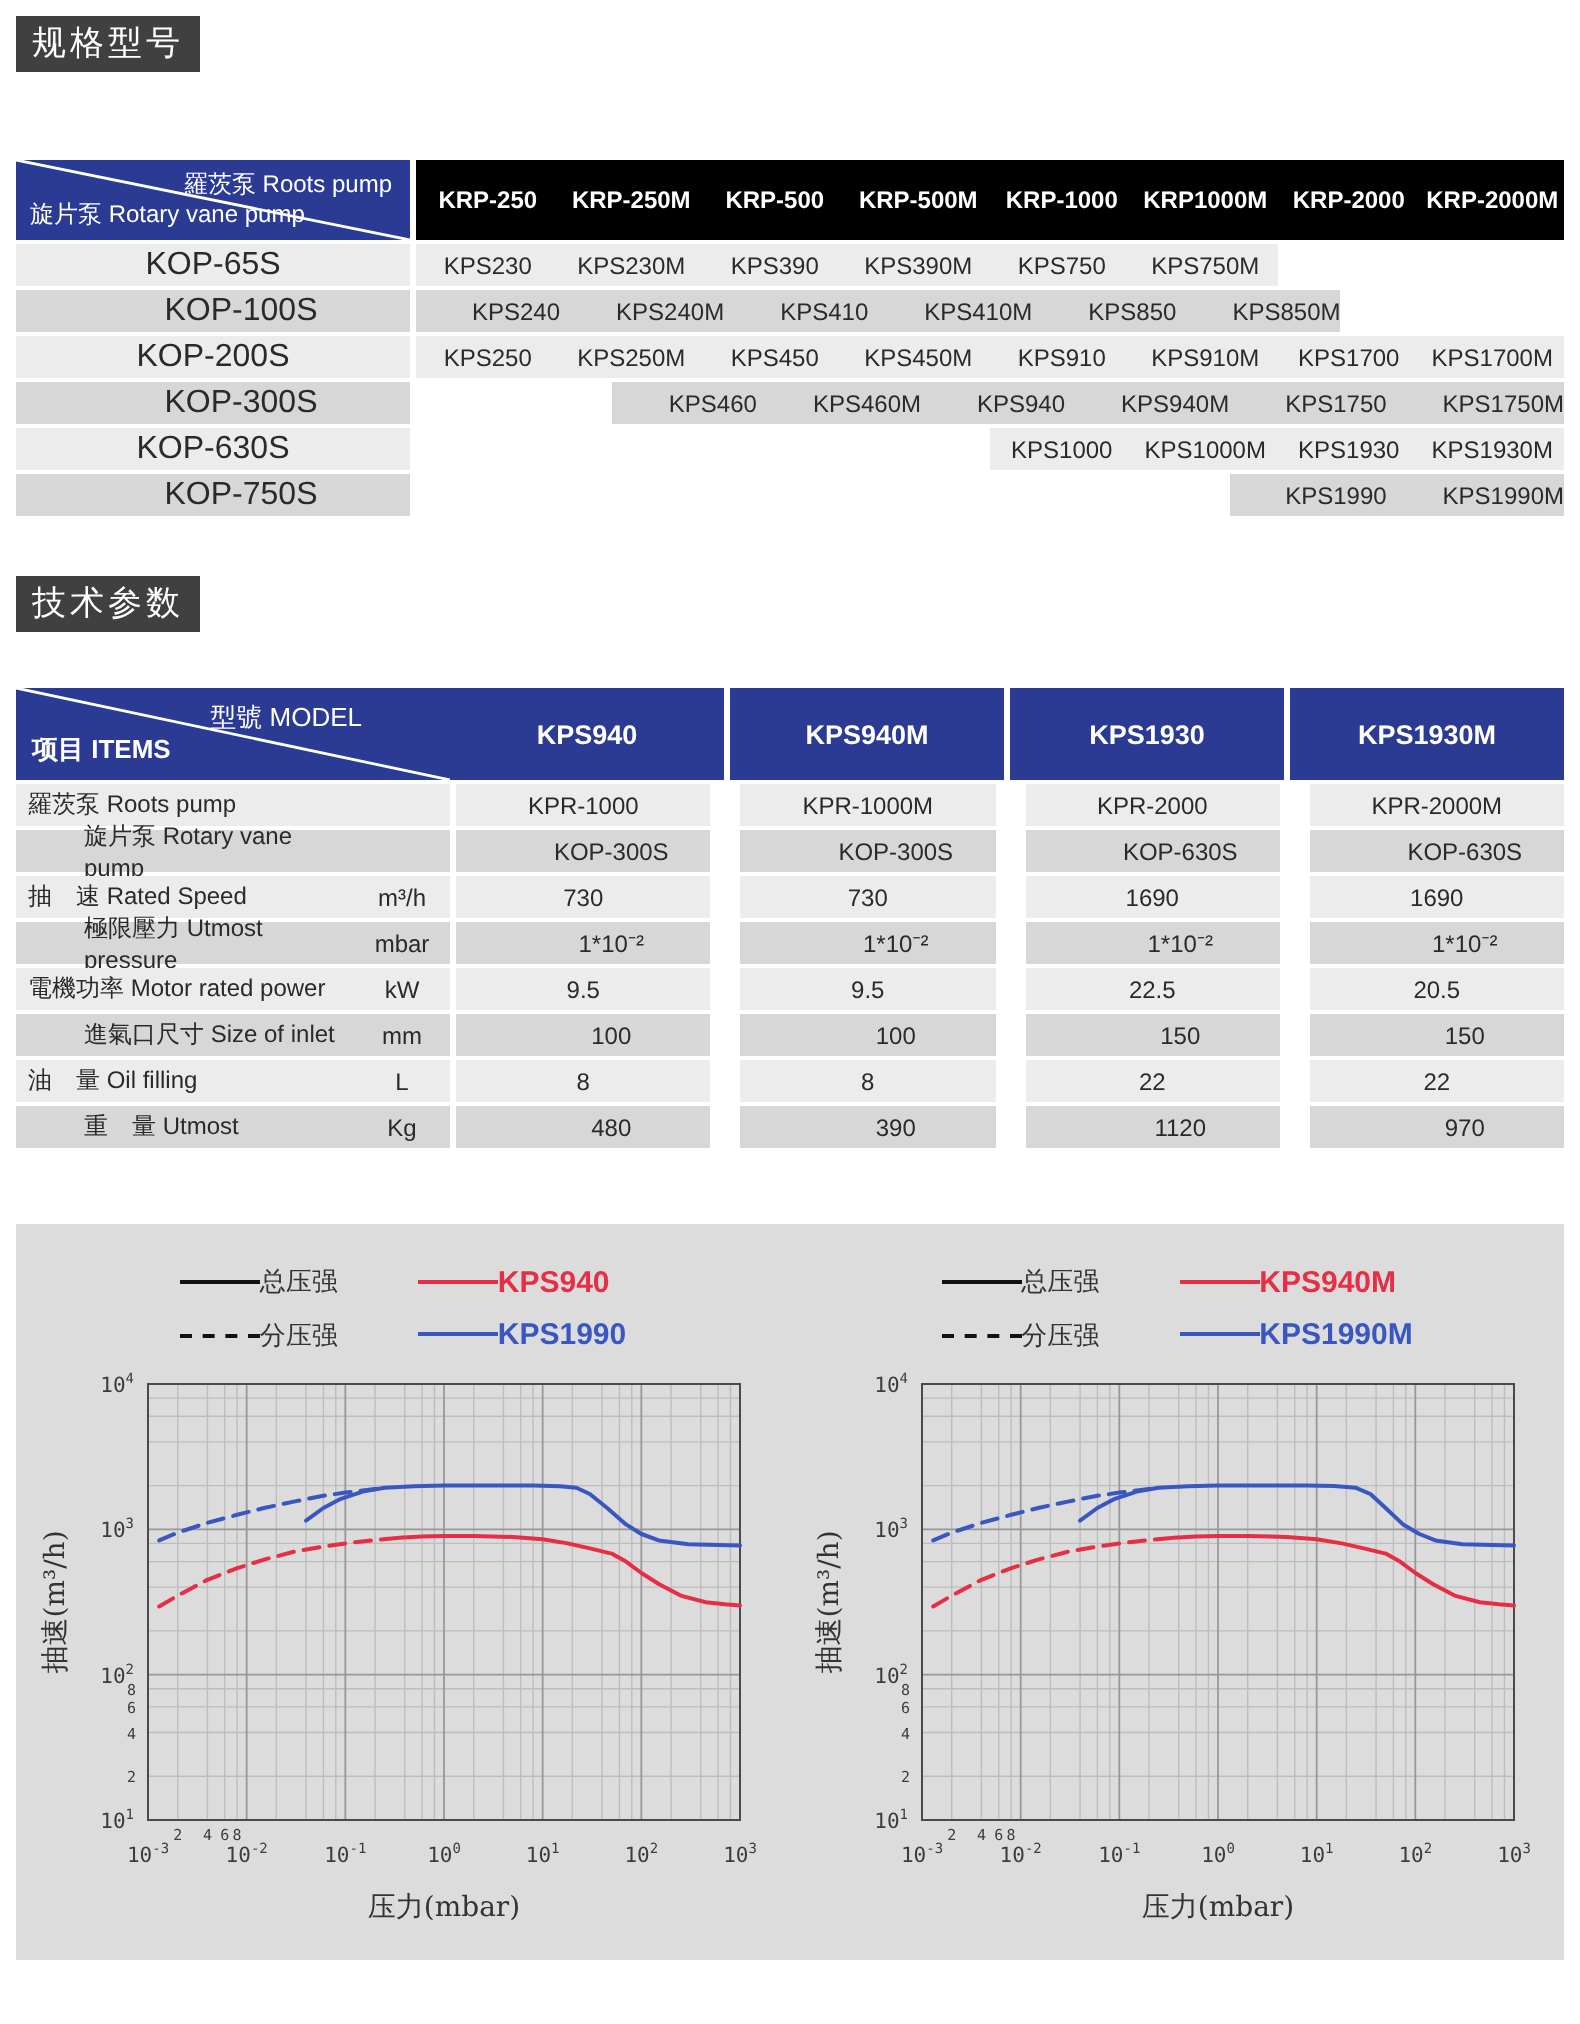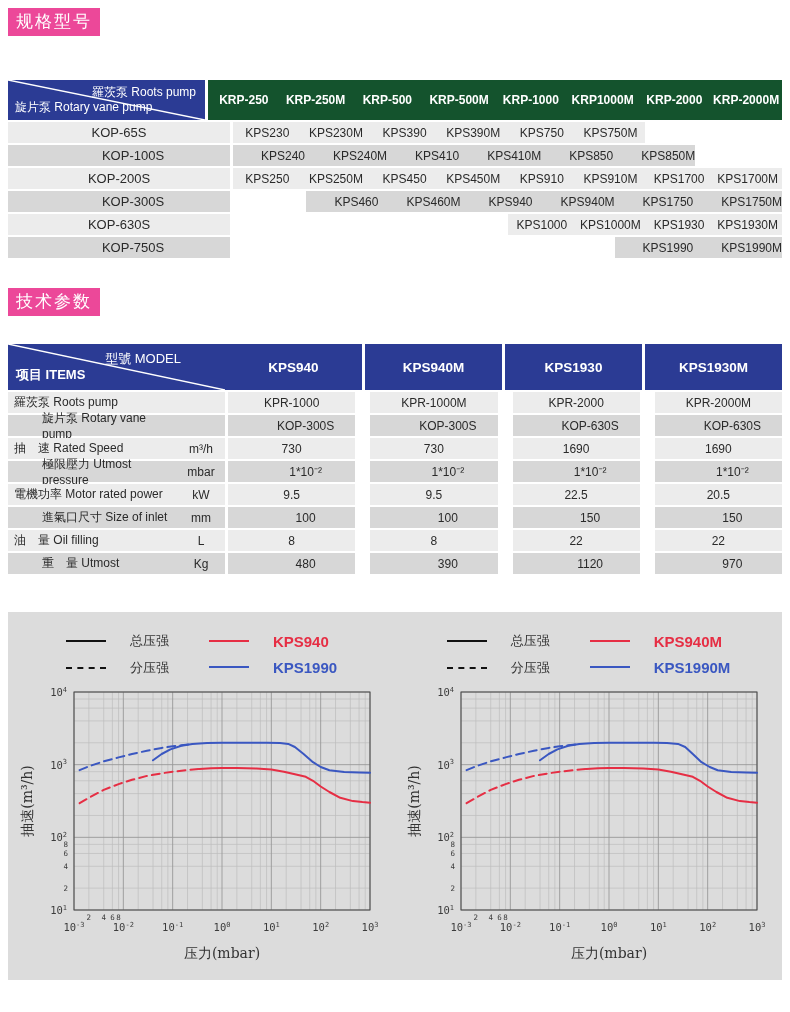--- a/index.html
+++ b/index.html
@@ -2,47 +2,47 @@
 <html><head>
 <meta charset="utf-8">
 <style>
   * { margin:0; padding:0; box-sizing:border-box; }
   body {
     width:790px; height:1012px; background:#ffffff;
     font-family:"Liberation Sans", sans-serif; color:#2a2a2a;
     position:relative; overflow:hidden;
   }
   .badge {
-    display:inline-block; background:#ec4899; color:#fff;
+    display:inline-block; background:#404040; color:#fff;
     font-family:"DejaVu Serif", serif; font-size:17px;
     padding:2px 8px 3px; letter-spacing:2px;
   }
   .badge.first { margin:8px 0 0 8px; }
   .badge.second { margin:30px 0 0 8px;text-align:right; }
 
   
   .model-table { margin:44px 8px 0 8px; }
   .mt-header { display:flex; gap:3px; height:40px; }
   .corner {
     position:relative; background:#2b3b94; color:#fff; overflow:hidden;
     flex:0 0 auto;
   }
   .corner .diag { position:absolute; left:0; top:0; width:100%; height:100%; }
   .corner-top  { position:absolute; top:4px;  right:9px; font-size:12px; }
   .corner-bottom { position:absolute; bottom:4px; left:7px; font-size:12px; }
   .mt-corner { width:197px; }
   .mt-cols {
-    flex:1; background:#14532d; display:grid;
+    flex:1; background:#000000; display:grid;
     grid-template-columns:repeat(8,1fr); align-items:center;
   }
   .mt-col { color:#fff; text-align:center; font-size:12px; font-weight:bold; }
   .mt-row { display:flex; gap:3px; height:21px; margin-top:2px; }
   .mt-row-label {
-    width:222px; flex:0 0 auto; display:flex; align-items:center;
-    justify-content:center; font-size:13px;
+    width:197px; flex:0 0 auto; display:flex; align-items:center;
+    justify-content:center; font-size:16px;
   }
   .mt-row-cells { flex:1; display:grid; grid-template-columns:repeat(8,1fr); }
   .mt-cell { display:flex; align-items:center; justify-content:center; font-size:12px; }
   .bg-even { background:#ececec; }
   .bg-odd  { background:#d7d7d7;padding-left:28px; }
 
   
   .params-table { margin:28px 8px 0 8px; }
   .pt-header { display:flex; gap:0; height:46px; }
   .pt-corner { width:217px; }
@@ -61,21 +61,21 @@
   .pt-cell { display:flex; align-items:center; justify-content:center; font-size:12px; }
 
   
   .chart-panel {
     margin:38px 8px 0 8px; background:#dcdcdc;
     display:flex; padding:14px 0 8px 0;
   }
   .chart-group { width:50%; display:flex; flex-direction:column; align-items:center; }
   .legend { display:flex; gap:40px; margin:2px 0 0 0; height:52px; align-items:center; }
   .legend-col { display:flex; flex-direction:column; gap:9px; }
-  .legend-item { display:flex; align-items:center; gap:24px; }
+  .legend-item { display:flex; align-items:center; gap:0; }
   .legend-line { width:40px; height:0; border-top:2px solid #111; }
   .legend-line.dashed { border-top-style:dashed; }
   .legend-label { font-size:13px; color:#333; font-family:"DejaVu Serif", serif; }
   .legend-series-label { font-size:15px; font-weight:bold; }
   svg.pumpchart { display:block; }
 </style>
 </head>
 <body>
 
 <div><span class="badge first">规格型号</span></div>

